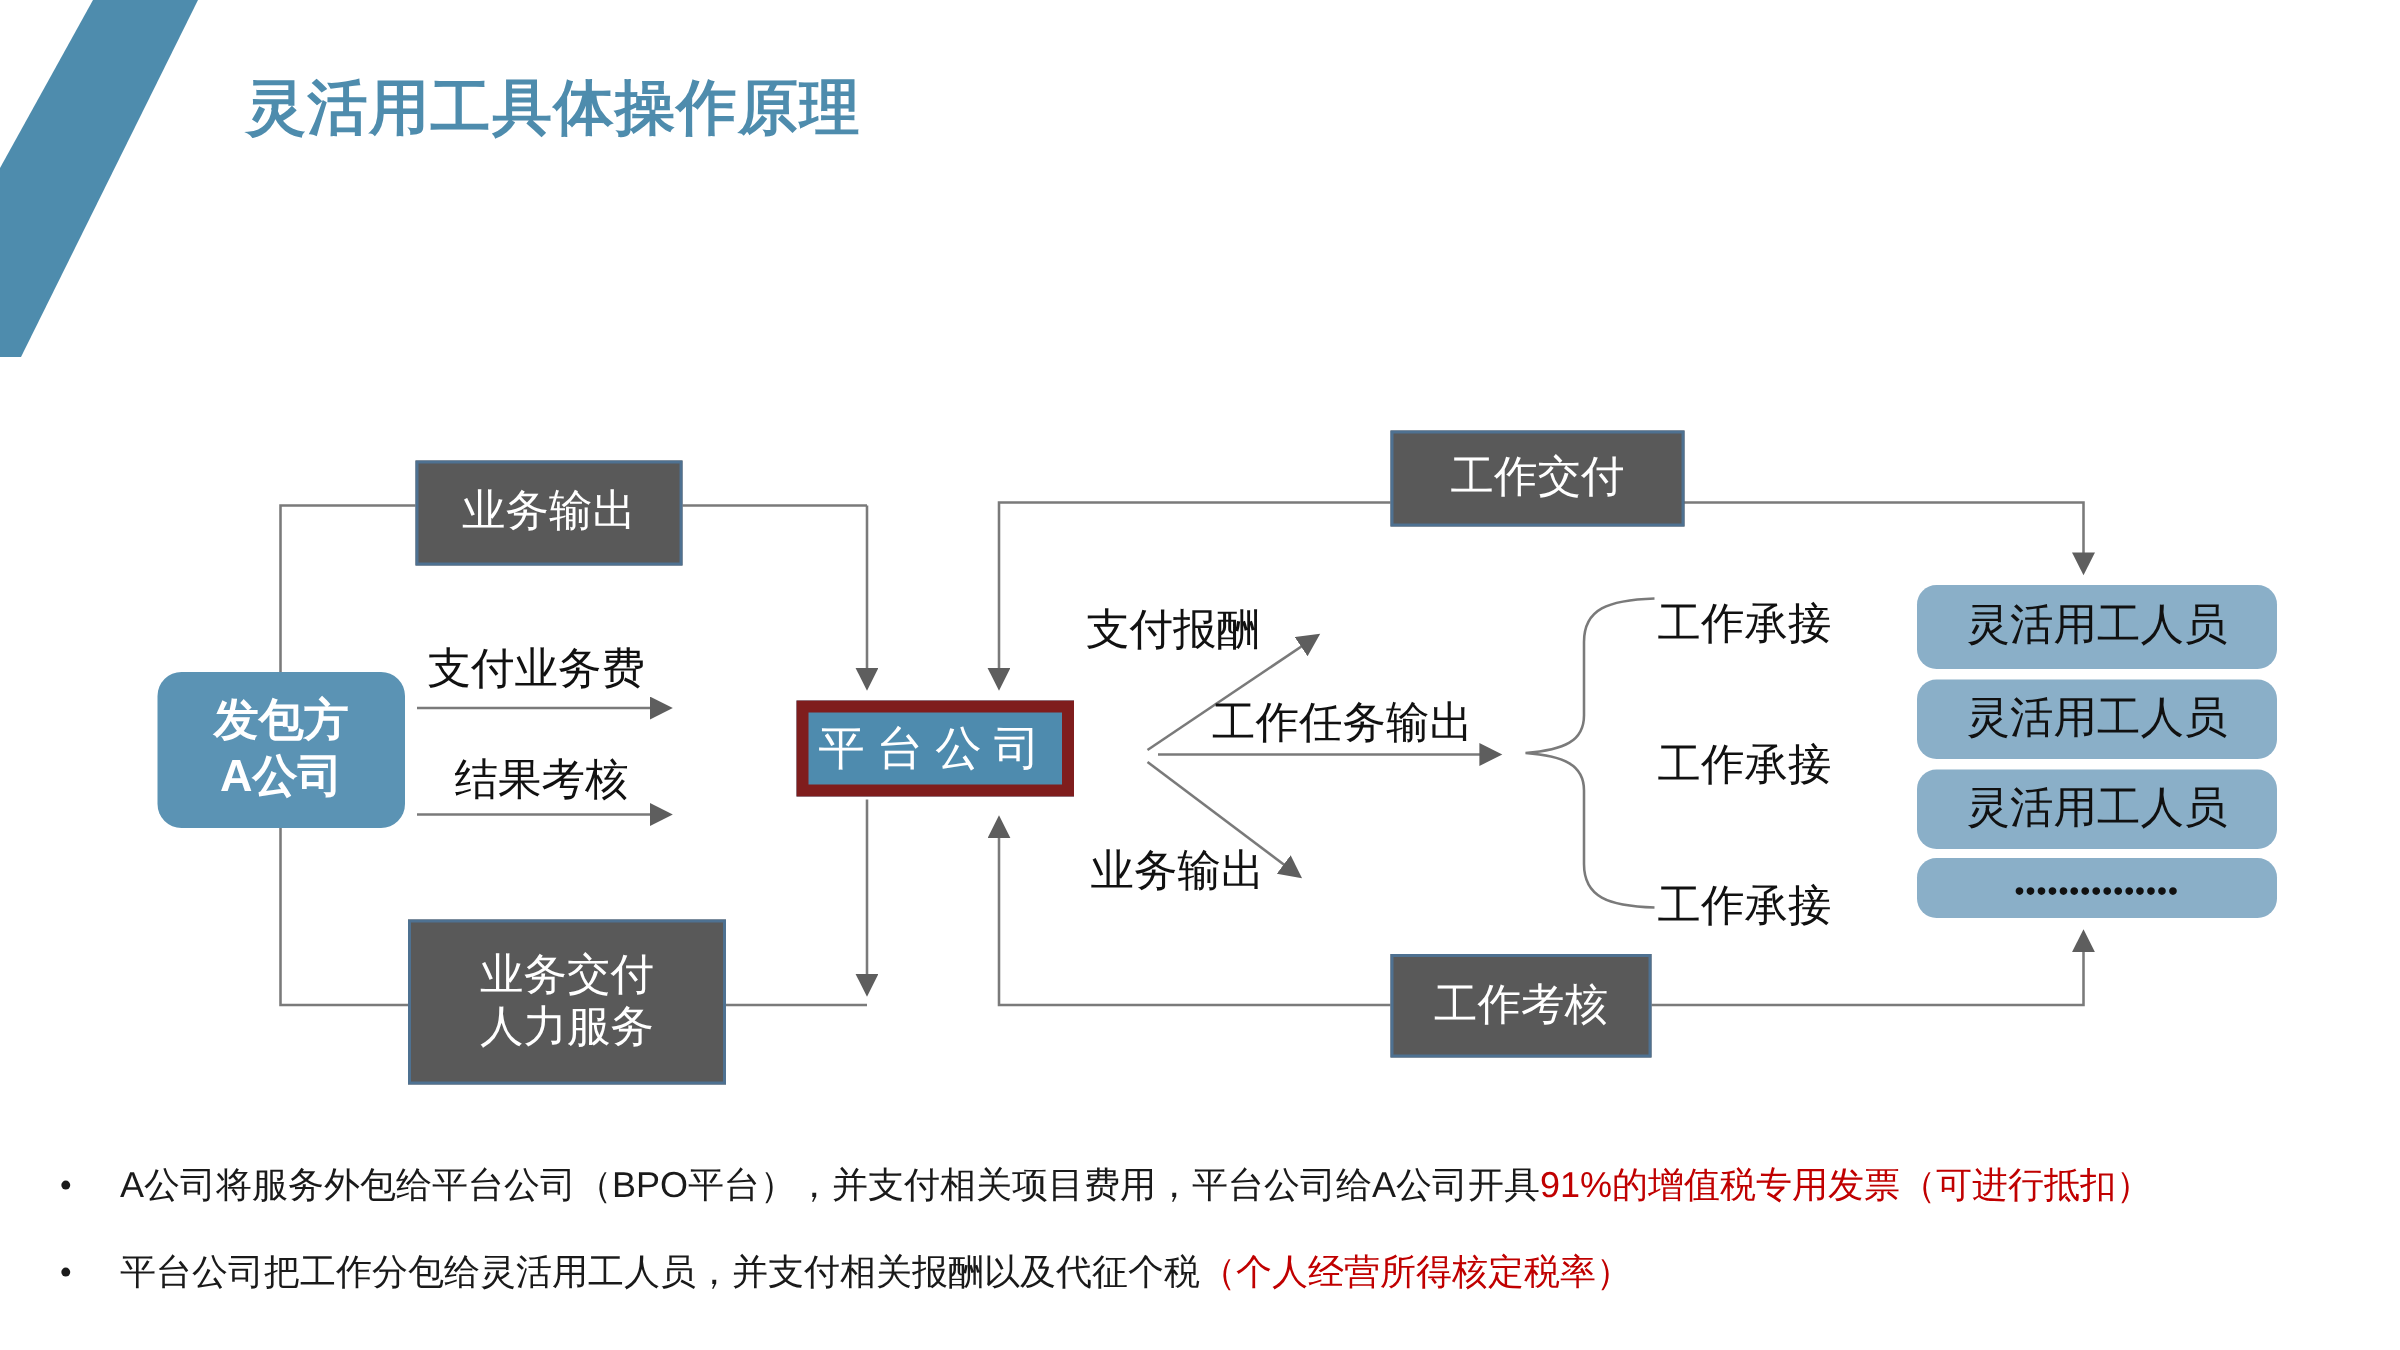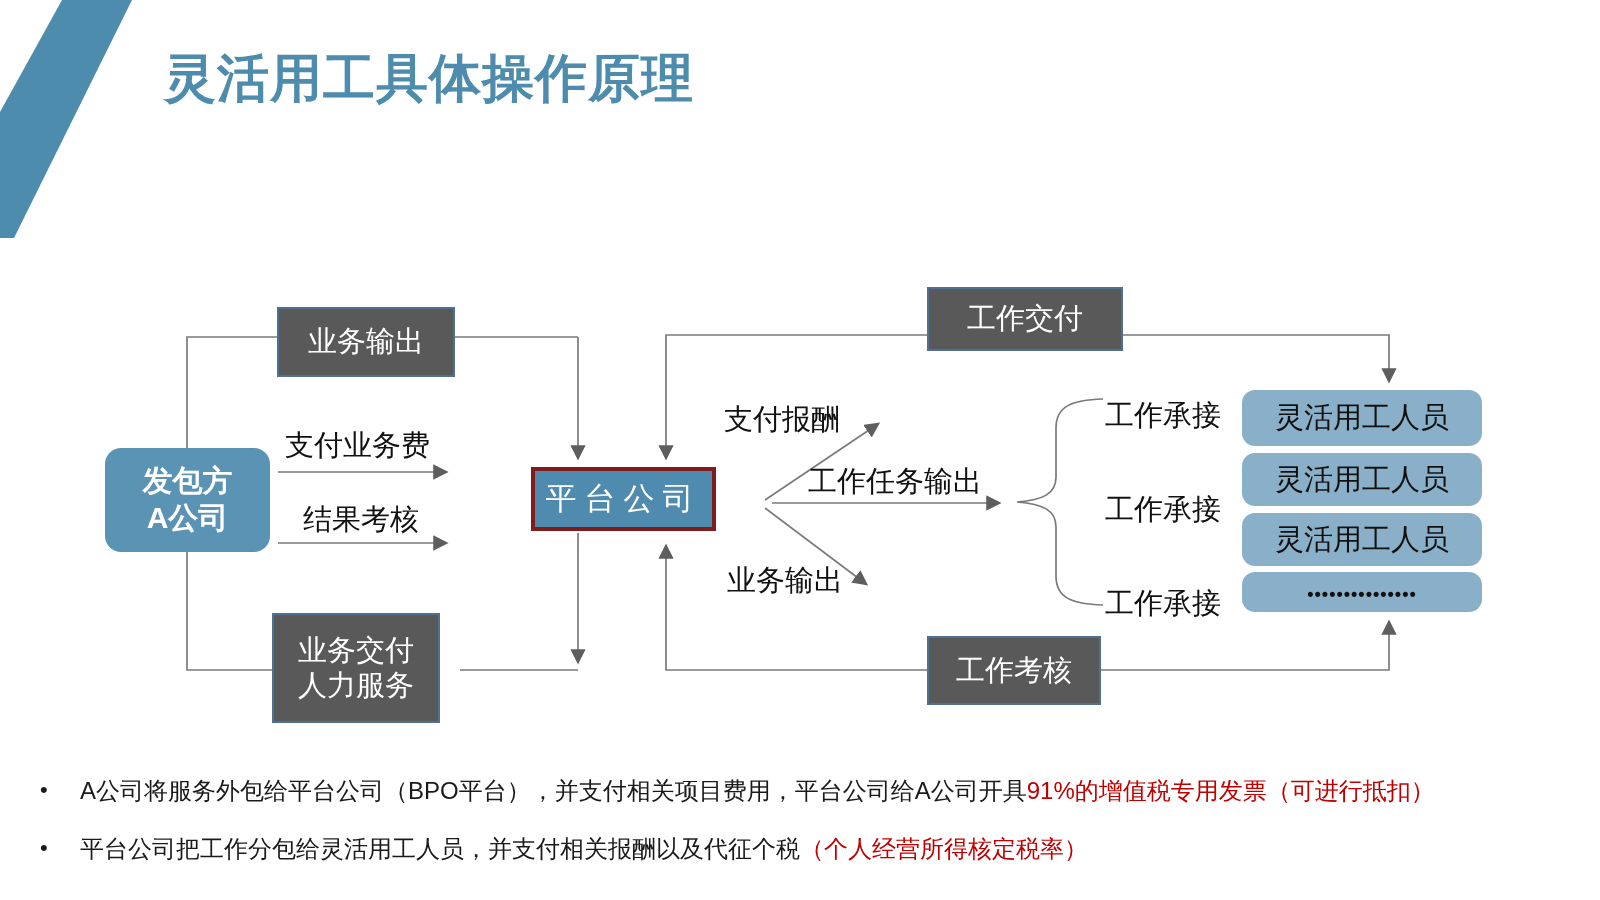--- a/index.html
+++ b/index.html
@@ -2,41 +2,41 @@
 <html><head>
 <meta charset="utf-8">
 <style>
   html,body { margin:0; padding:0; background:#ffffff; }
   .slide {
     position:relative; width:1600px; height:900px; background:#ffffff;
     overflow:hidden; font-family:"Liberation Sans", sans-serif; color:#1a1a1a;
   }
   .abs { position:absolute; }
   .title {
-    position:absolute; left:164px; top:44px; font-size:52px; font-weight:bold;
+    position:absolute; left:164px; top:44px; font-size:40px; font-weight:bold;
     color:#4E8CAD; letter-spacing:1px; white-space:nowrap;
   }
   .subtitle {
     position:absolute; left:155px; top:210px; font-size:32px; font-weight:bold;
     color:#141414; display:flex; align-items:center; white-space:nowrap;
   }
   .subtitle svg { margin:0 16px; }
   .box {
     position:absolute; display:flex; flex-direction:column; align-items:center;
     justify-content:center; text-align:right; box-sizing:border-box; line-height:1.22;
   }
   .gray-box { background:#595959; border:2px solid #4E7191; color:#ffffff; font-size:29px; }
   .contractor {
     background:#5B93B4; border-radius:16px; color:#ffffff; font-weight:bold; font-size:30px;
   }
   .platform-box {
-    background:#4E8BAE; border:4px solid #7f1d1d; color:#ffffff;
+    background:#4E8BAE; border:8px solid #7f1d1d; color:#ffffff;
     font-family:"Liberation Serif", serif; font-size:31px; letter-spacing:8px; padding-left:0;
   }
-  .worker-box { background:#8AAFC8; border-radius:13px; color:#111111; font-size:29px; }
+  .worker-box { background:#8AAFC8; border-radius:13px; color:#111111; font-size:29px;margin-left:36px; }
   .worker-dots { font-size:18px; font-weight:bold; letter-spacing:1px; padding-top:6px; color:#111; }
   .lbl { position:absolute; font-size:29px; color:#111111; white-space:nowrap; }
   .lines-layer { position:absolute; left:0; top:0; width:1600px; height:900px; pointer-events:none; }
   .bullets { position:absolute; left:40px; top:776px; width:1530px; margin:0; padding:0; }
   .bullets li { list-style:none; display:flex; font-size:24px; color:#1a1a1a; margin-bottom:28px; line-height:1.25; }
   .bullet-dot { flex:0 0 40px; font-size:22px; }
   .red { color:#C00000; }
 </style>
 </head>
 <body>
@@ -80,21 +80,21 @@
     </g>
   </svg>
 
   <div class="box contractor" style="left:105px;top:448px;width:165px;height:104px">
     <div>发包方</div>
     <div>A公司</div>
   </div>
 
   <div class="box gray-box" style="left:277px;top:307px;width:178px;height:70px">业务输出</div>
 
-  <div class="box gray-box" style="left:272px;top:613px;width:168px;height:110px">
+  <div class="box gray-box" style="left:272px;top:613px;width:212px;height:110px">
     <div>业务交付</div>
     <div>人力服务</div>
   </div>
 
   <div class="box platform-box" style="left:531px;top:467px;width:185px;height:64px">平台公司</div>
 
   <div class="box gray-box" style="left:927px;top:287px;width:196px;height:64px">工作交付</div>
 
   <div class="box gray-box" style="left:927px;top:636px;width:174px;height:69px">工作考核</div>
 

